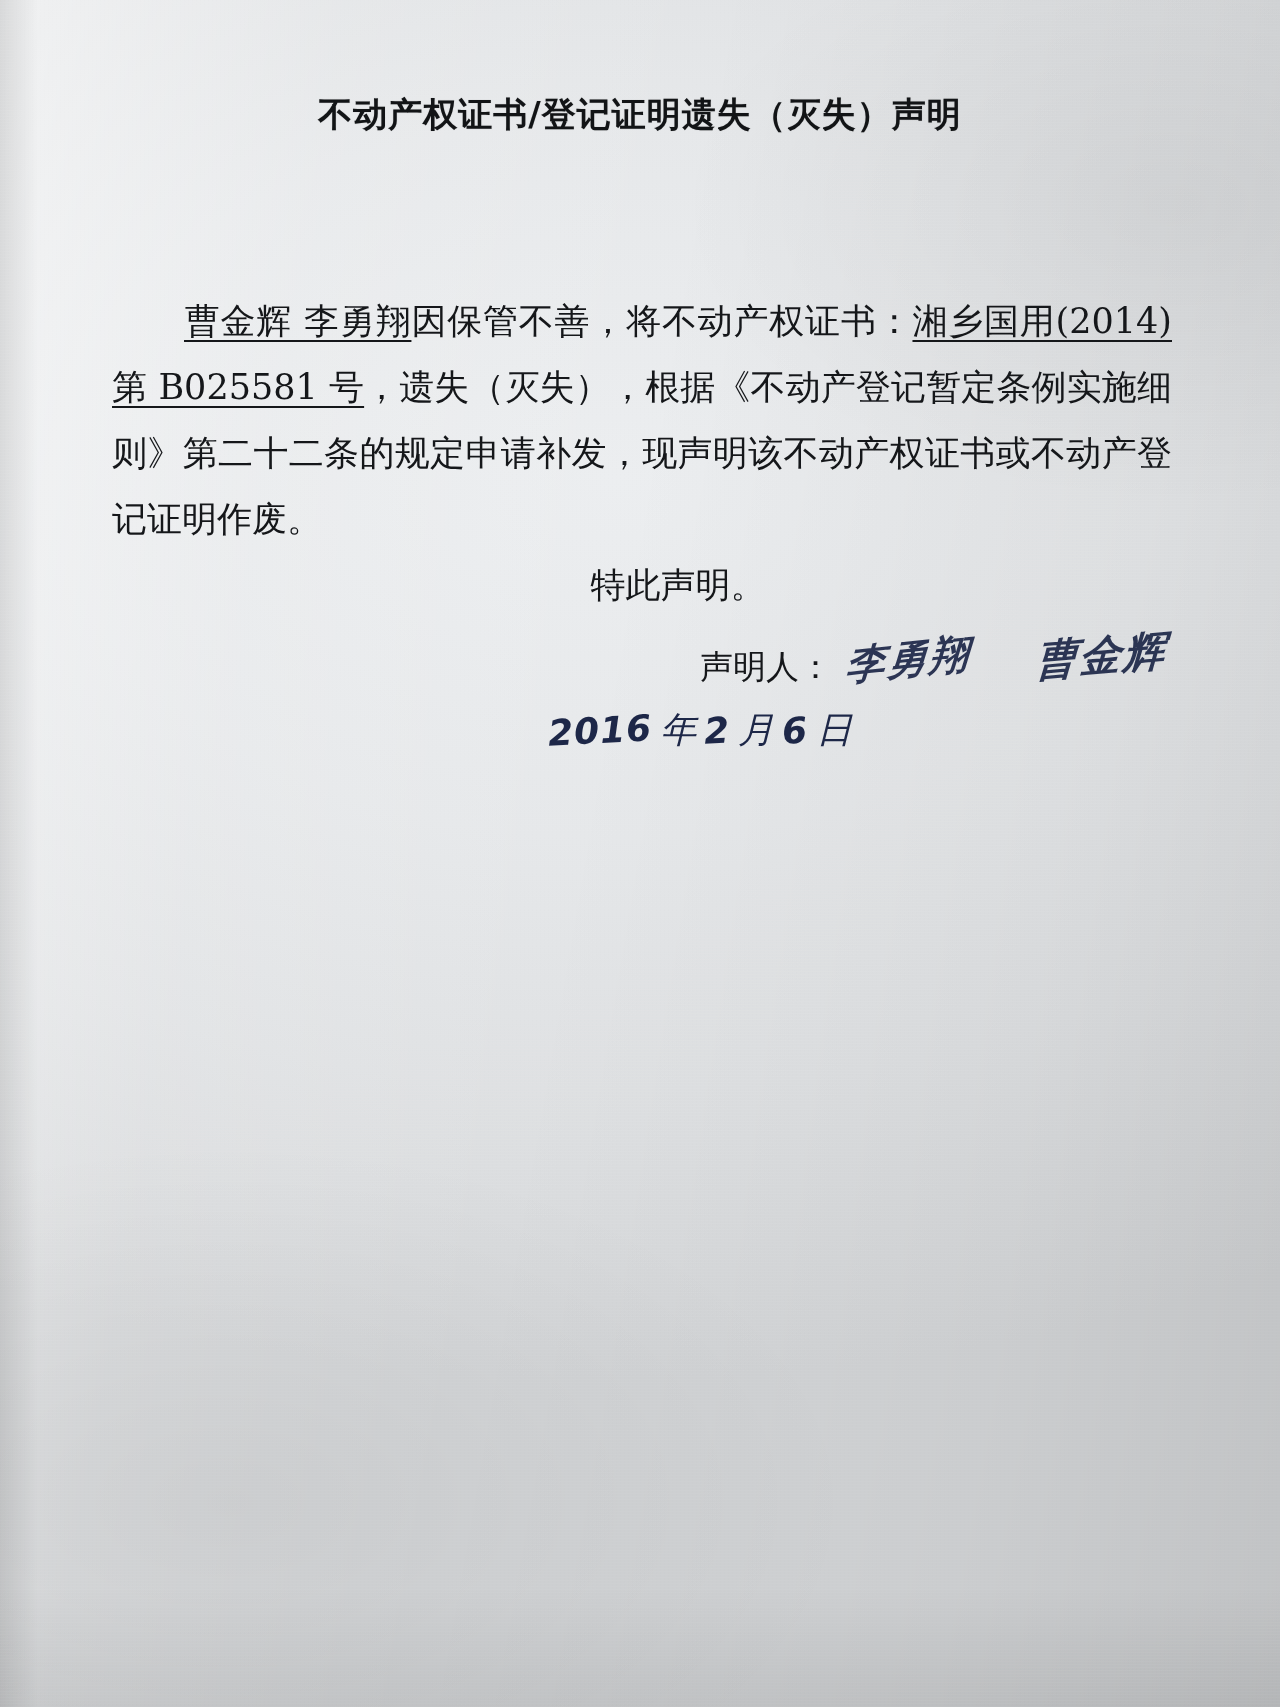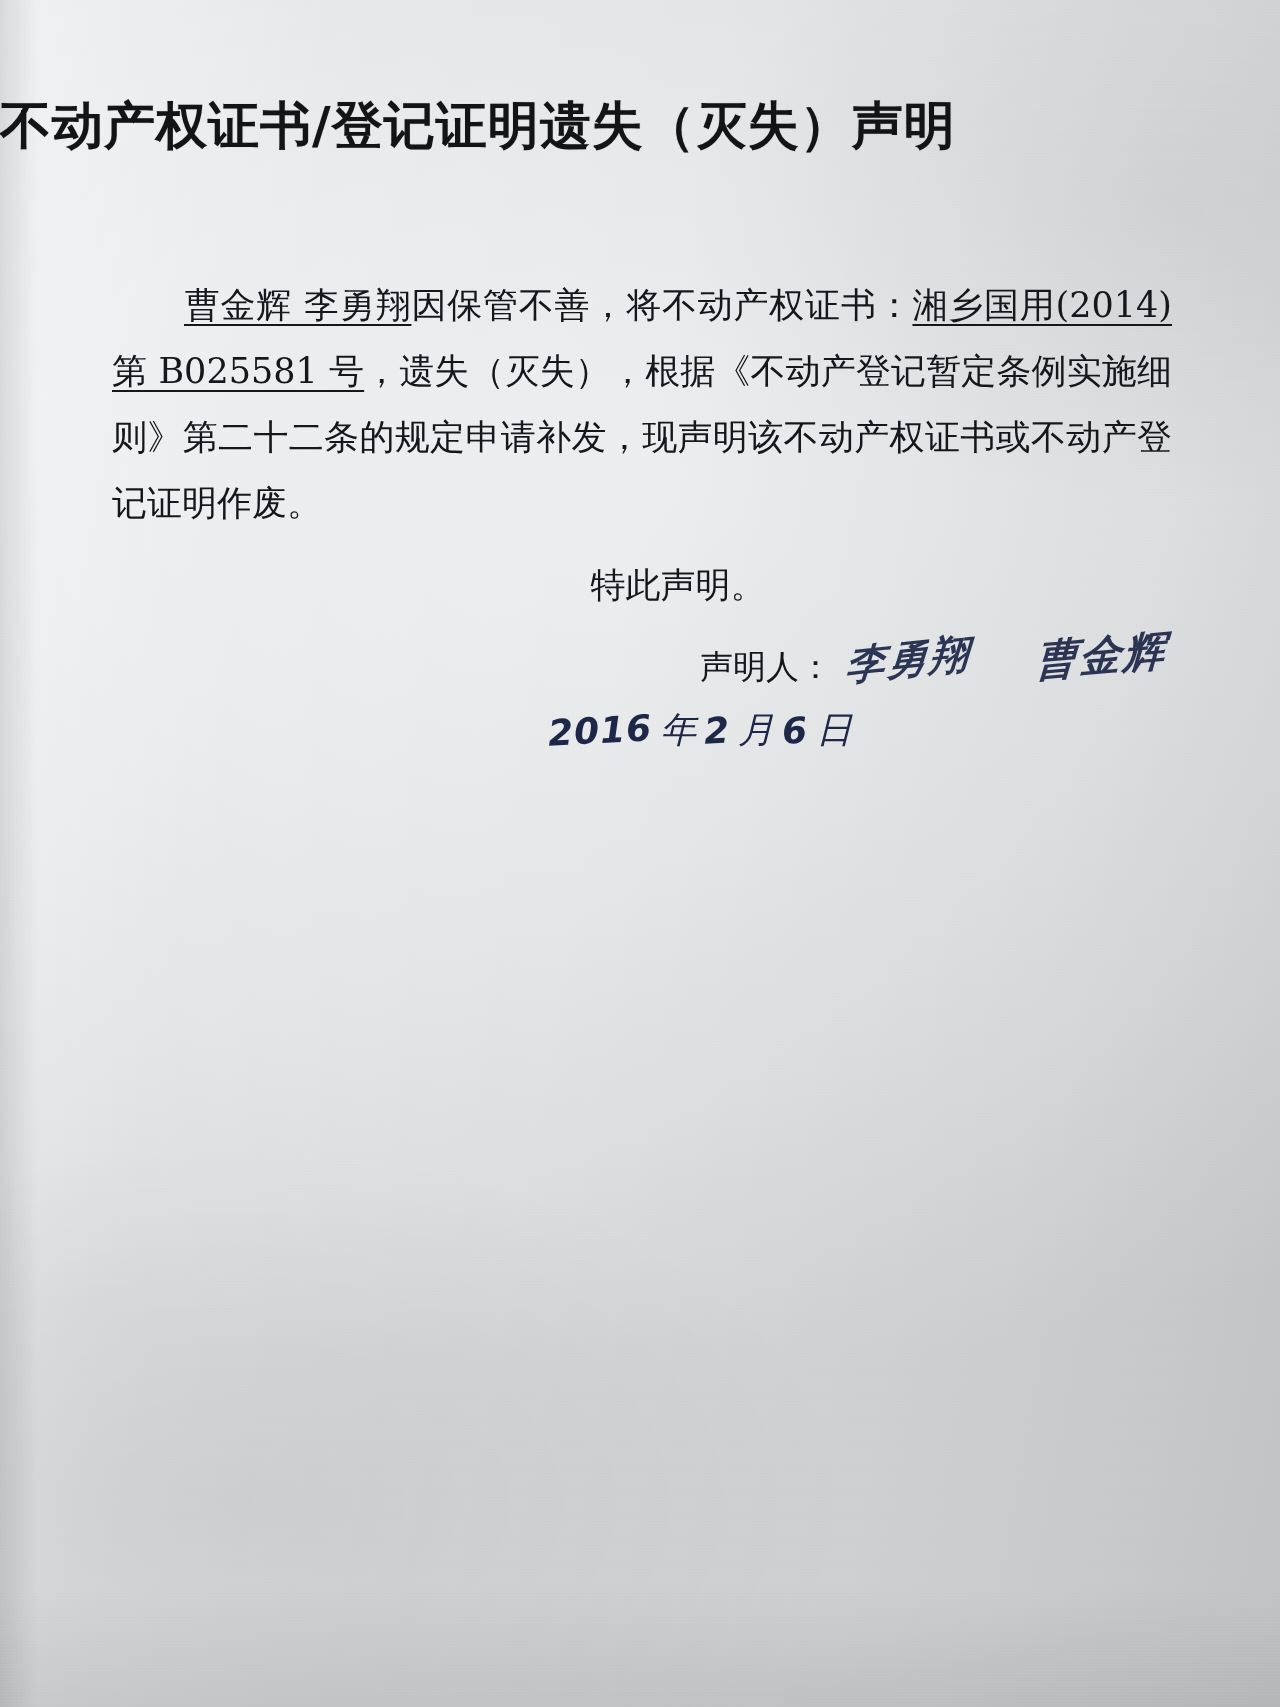--- a/index.html
+++ b/index.html
@@ -61,33 +61,33 @@
     left: 0; top: 0;
     width: 1280px;
     color: #16181a;
   }
 
   .doc-title {
     position: absolute;
     left: 0;
     top: 92px;
     width: 1280px;
-    text-align: left;
+    text-align: center;
     font-family: "DejaVu Serif", "Liberation Serif", serif;
     font-weight: 700;
-    font-size: 51px;
+    font-size: 34px;
     letter-spacing: 1px;
     color: #121416;
     text-shadow: 0 0 1px rgba(0,0,0,0.25);
   }
 
   .body-block {
     position: absolute;
     left: 112px;
-    top: 272px;
+    top: 288px;
     width: 1060px;
     font-size: 35px;
     line-height: 66px;
     color: #15171a;
     font-family: "DejaVu Serif", "Liberation Serif", serif;
     text-align: justify;
     text-justify: inter-character;
   }
   .indent { display: inline-block; width: 72px; }
 

